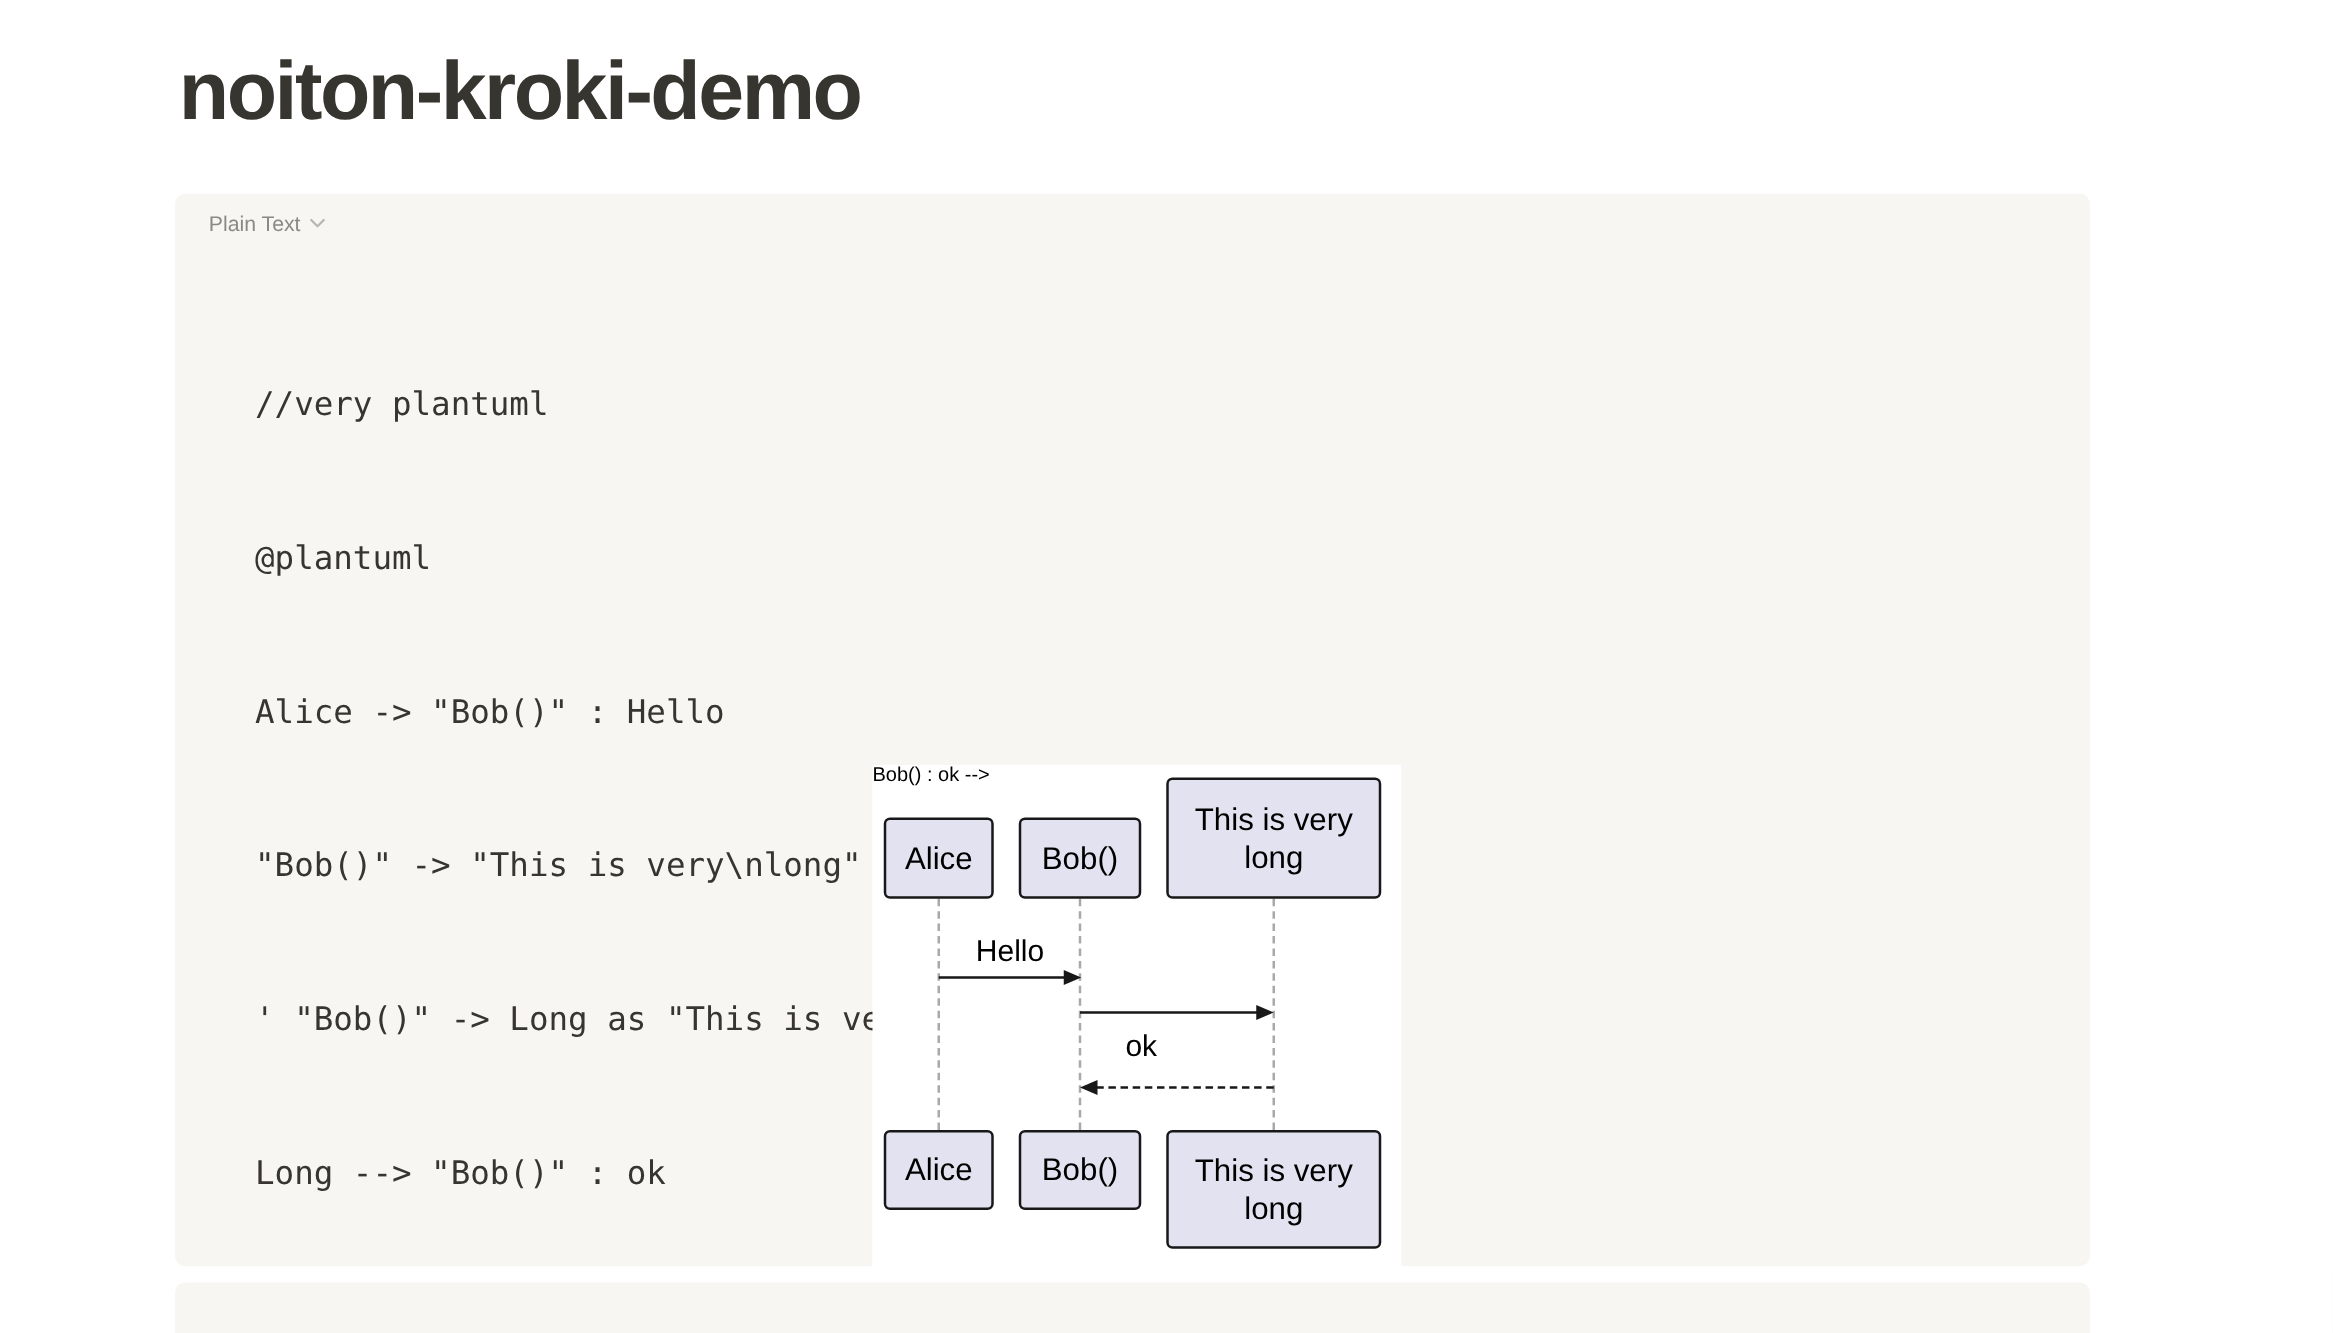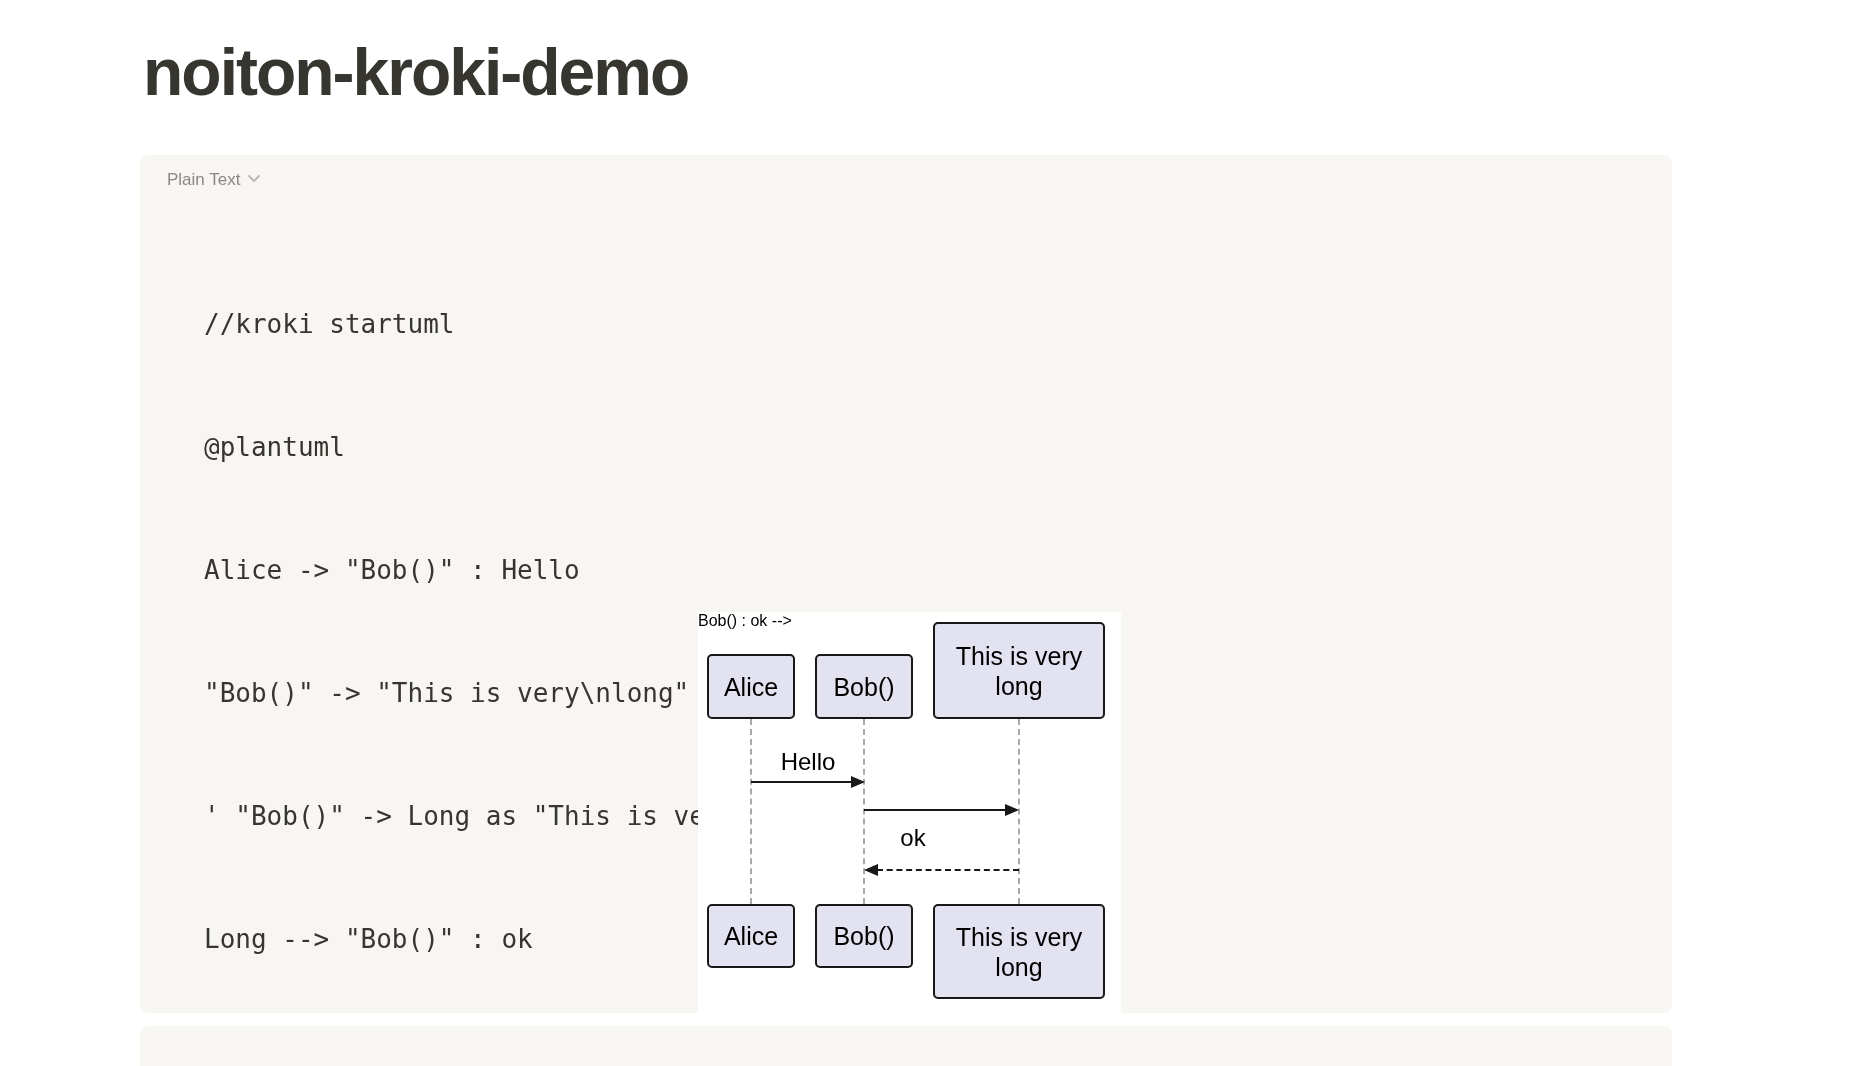--- a/index.html
+++ b/index.html
@@ -77,21 +77,21 @@
 <div class="abs" id="code-block"></div>
 
 <div class="abs" id="language-selector">
   <span id="language-label">Plain Text</span>
   <svg id="language-chevron" viewBox="0 0 16 16">
     <polyline points="3,6 8,11 13,6" fill="none" stroke="#b8b6b1" stroke-width="1.8" stroke-linecap="round" stroke-linejoin="round"></polyline>
   </svg>
 </div>
 
 <div class="abs" id="code-content">
-  <div>//kroki startuml</div>
+  <div>//very plantuml</div>
   <div>@plantuml</div>
   <div>Alice -&gt; "Bob()" : Hello</div>
   <div>"Bob()" -&gt; "This is very\nlong" as Long</div>
   <div>' "Bob()" -&gt; Long as "This is very\nlong"</div>
   <div>Long --&gt; "Bob()" : ok</div>
   
 </div>
 
 <div class="abs" id="diagram">
 

